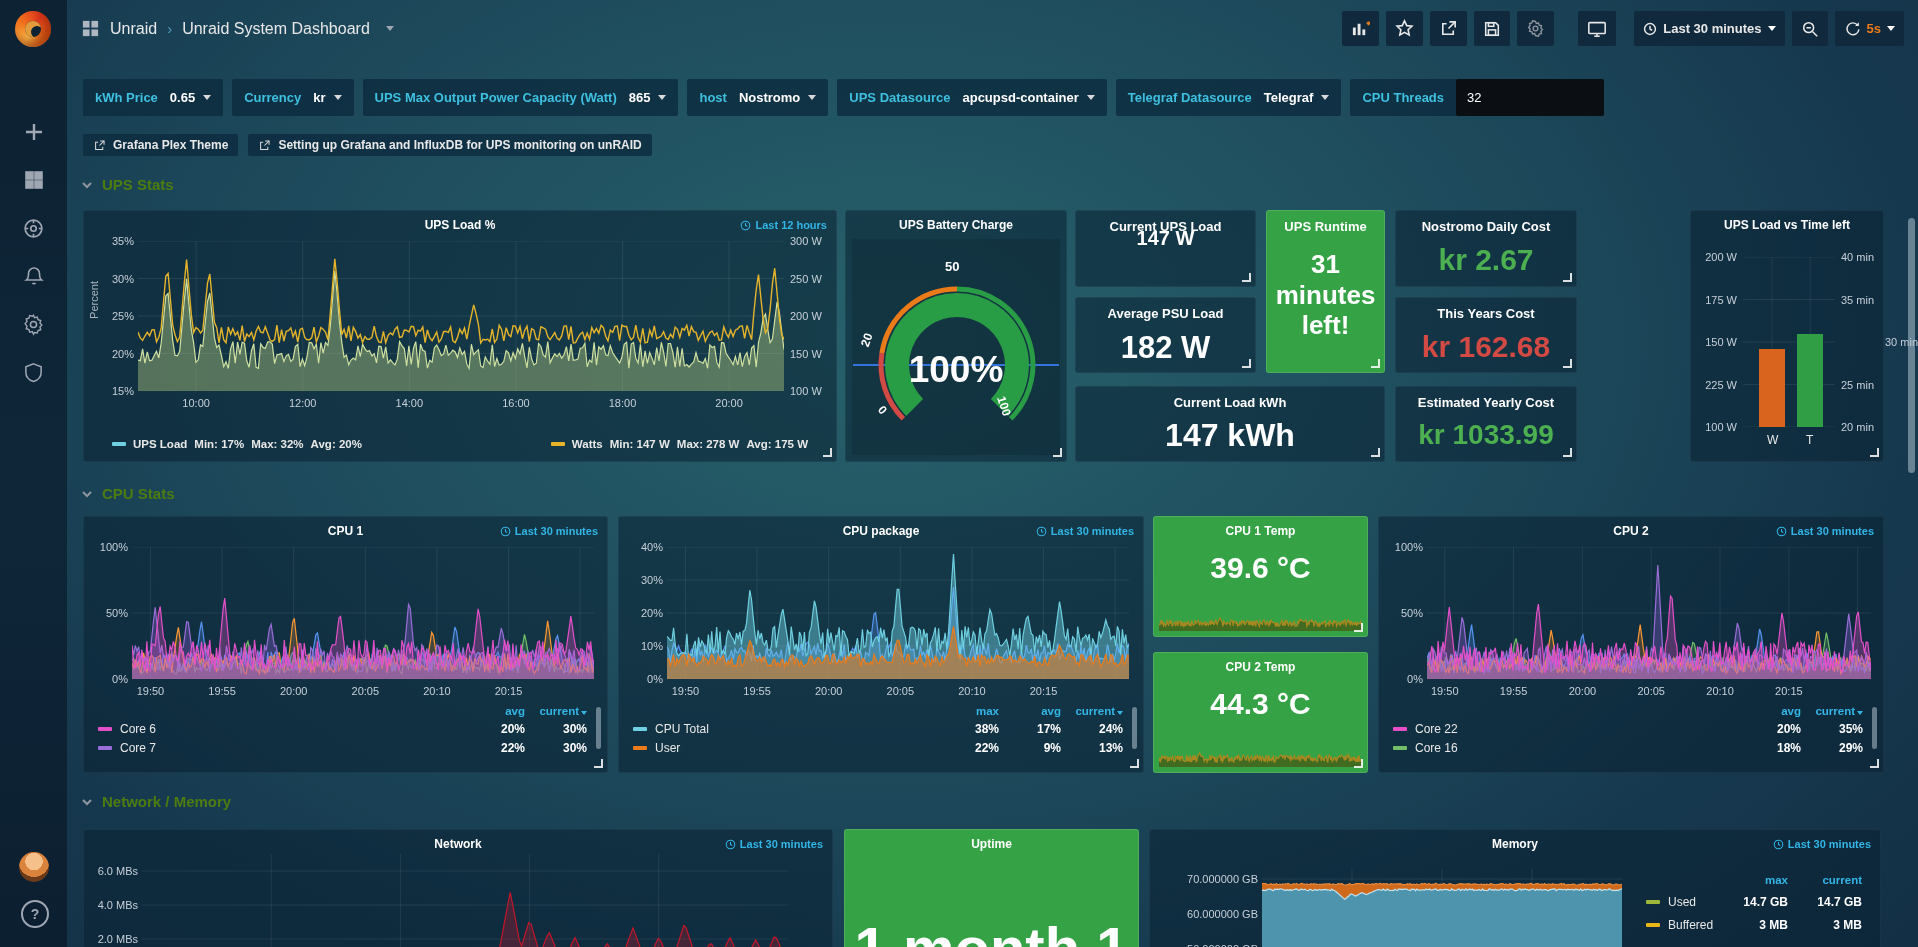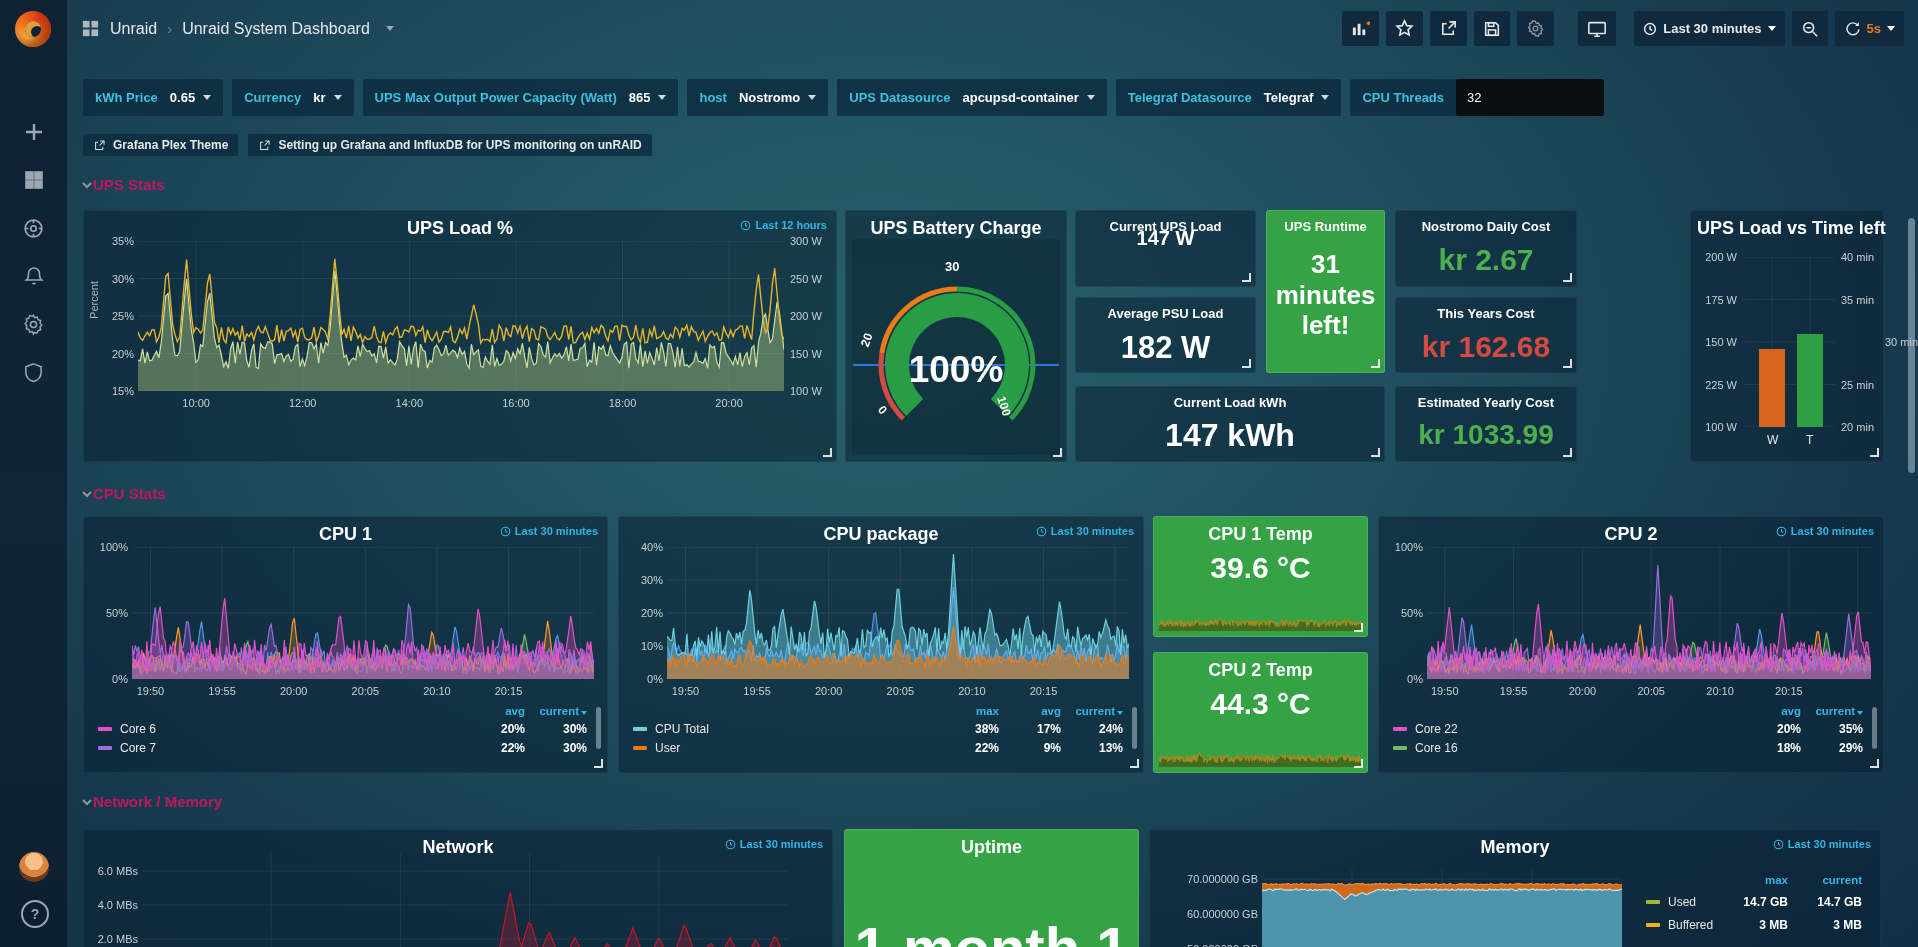--- a/index.html
+++ b/index.html
@@ -37,27 +37,27 @@
   .varlabel{color:#3ec1e0;font-size:13px;font-weight:700;white-space:nowrap}
   .varvalue{color:#fff;font-size:13px;font-weight:700;white-space:nowrap;display:flex;align-items:center}
   .varvalue .caret{border-top-color:#d8d9da;margin-left:8px}
   .varinput{width:148px;height:37px;background:#0b0f14;border:1px solid #0b0f14;color:#fff;font-size:13px;
     font-family:"Liberation Sans",sans-serif;padding:0 10px;box-sizing:border-box;border-radius:2px}
   .links{position:absolute;left:83px;top:134px;display:flex;gap:10px}
   .linkchip{display:flex;align-items:center;gap:7px;background:rgba(13,42,62,.8);border-radius:2px;padding:4px 10px;
     color:#e8e8e8;font-size:12px;font-weight:700;cursor:pointer}
   .linkchip svg{stroke:#d8d9da;fill:none;stroke-width:1.6}
   
-  .section{position:absolute;display:flex;align-items:center;color:#be185d;font-weight:700;font-size:15px;cursor:pointer}
+  .section{position:absolute;display:flex;align-items:center;gap:9px;color:#4d7c0f;font-weight:700;font-size:15px;cursor:pointer}
   .section svg{stroke:#8e979f;fill:none;stroke-width:2}
   .panel{position:absolute;background:rgba(10,33,50,.55);border:1px solid rgba(150,190,210,.08);border-radius:3px;box-sizing:border-box}
   .panel::after{content:"";position:absolute;right:4px;bottom:4px;width:7px;height:7px;
     border-right:2px solid rgba(255,255,255,.85);border-bottom:2px solid rgba(255,255,255,.85)}
   .panel.green{background:#35a345;border-color:rgba(255,255,255,.12)}
-  .ptitle{position:absolute;top:7px;left:40px;right:40px;text-align:center;color:#fff;font-weight:700;font-size:18px;white-space:nowrap;cursor:pointer}
+  .ptitle{position:absolute;top:7px;left:40px;right:40px;text-align:center;color:#fff;font-weight:700;font-size:12px;white-space:nowrap;cursor:pointer}
   .ptime{position:absolute;top:8px;right:9px;color:#33b5e5;font-size:11px;font-weight:700;display:flex;gap:4px;align-items:center;cursor:pointer}
   .ptime svg{stroke:#33b5e5;fill:none;stroke-width:1.5}
   .chart{position:absolute}
   .yticks{position:absolute;font-size:11px;color:#c7d0d9}
   .yticks .tick{position:absolute;right:0;transform:translateY(-50%);white-space:nowrap}
   .yticks.left-align .tick{right:auto;left:0}
   .xticks{position:absolute;font-size:11px;color:#c7d0d9}
   .xticks .tick{position:absolute;top:0;transform:translateX(-50%);white-space:nowrap}
   .vlabel{position:absolute;writing-mode:vertical-rl;transform:rotate(180deg);font-size:11px;color:#aab6bf}
   
@@ -337,35 +337,51 @@
       <span class="tick" style="top: 100%;">100 W</span>
     </div>
   <div class="xticks" style="left:54px;top:186px;width:646px;height:14px">
       <span class="tick" style="left: 9%;">10:00</span>
       <span class="tick" style="left: 25.5%; text-align: right;">12:00</span>
       <span class="tick" style="left: 42%;">14:00</span>
       <span class="tick" style="left: 58.5%;">16:00</span>
       <span class="tick" style="left: 75%;">18:00</span>
       <span class="tick" style="left: 91.5%;">20:00</span>
     </div>
+  <div class="glegend" style="left:28px;right:28px;top:227px">
+    <div class="lgroup">
+      <span class="swatch" style="background:#6ed0e0"></span>
+      <span>UPS Load</span>
+      <span>Min: 17%</span>
+      <span>Max: 32%</span>
+      <span>Avg: 20%</span>
+      </div>
+    <div class="lgroup">
+      <span class="swatch" style="background:#e6b42b"></span>
+      <span>Watts</span>
+      <span>Min: 147 W</span>
+      <span>Max: 278 W</span>
+      <span>Avg: 175 W</span>
+      </div>
+  </div>
 </div>
 
 <div class="panel" style="left:845px;top:210px;width:222px;height:252px">
   <div class="ptitle" style="left:10px;right:10px">UPS Battery Charge</div>
   <div class="abs" style="left:6px;top:28px;right:6px;bottom:6px;background:rgba(6,18,28,.18);border-radius:2px"></div>
   <div class="abs" style="left:7px;right:7px;top:153px;height:2px;background:#3274d9"></div>
   <svg class="abs" style="left:11px;top:36px" width="200" height="200" viewBox="0 0 200 200">
     <path d="M57.6 160.4 A60 60 0 0 1 100 58 A60 60 0 0 1 142.4 160.4" fill="none" stroke="#299c46" stroke-width="24"></path>
     <path d="M46.3 171.7 A76 76 0 0 1 24.9 106.1" fill="none" stroke="#d24a43" stroke-width="5"></path>
     <path d="M24.9 106.1 A76 76 0 0 1 100 42" fill="none" stroke="#eb7b18" stroke-width="5"></path>
     <path d="M100 42 A76 76 0 0 1 153.7 171.7" fill="none" stroke="#299c46" stroke-width="5"></path>
   </svg>
   <div class="abs" style="left:33px;top:192px;font-size:12px;font-weight:700;color:#fff;transform:rotate(48deg)">0</div>
   <div class="abs" style="left:14px;top:122px;font-size:12px;font-weight:700;color:#fff;transform:rotate(-70deg)">20</div>
-  <div class="abs" style="left:99px;top:48px;font-size:13px;font-weight:700;color:#fff">30</div>
+  <div class="abs" style="left:99px;top:48px;font-size:13px;font-weight:700;color:#fff">50</div>
   <div class="abs" style="left:148px;top:188px;font-size:12px;font-weight:700;color:#fff;transform:rotate(72deg)">100</div>
   <div class="sval" style="top:138px;font-size:37px">100%</div>
 </div>
 
 <div class="panel" style="left:1075px;top:210px;width:181px;height:77px">
   <div class="stitle">Current UPS Load</div>
   <div class="sval" style="top:16px;font-size:20px">147 W</div>
   </div>
 <div class="panel" style="left:1075px;top:297px;width:181px;height:76px">
   <div class="stitle">Average PSU Load</div>

